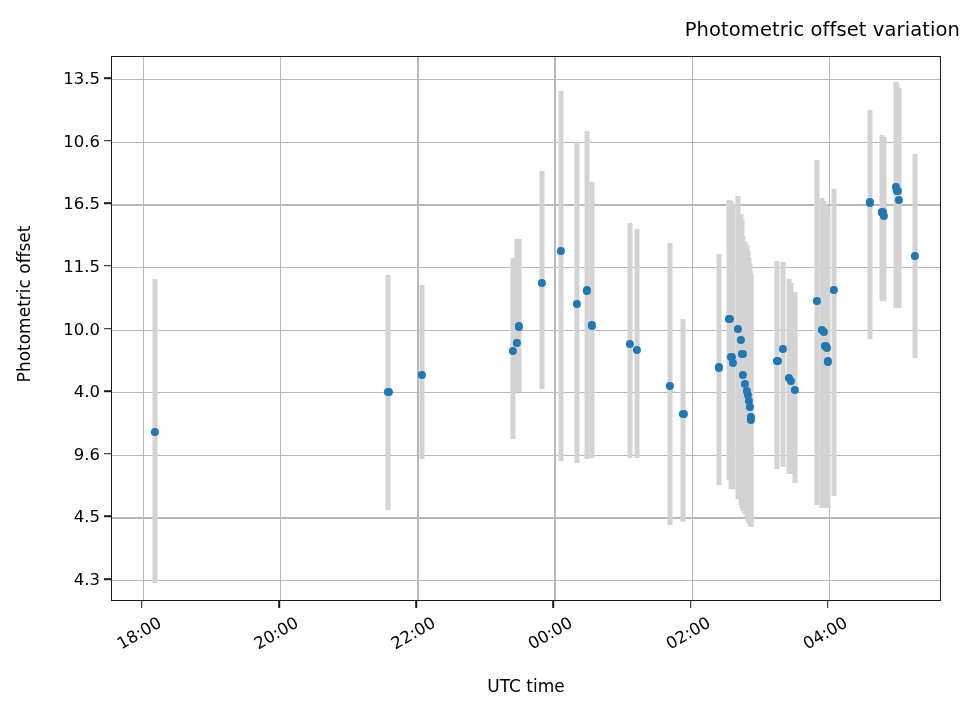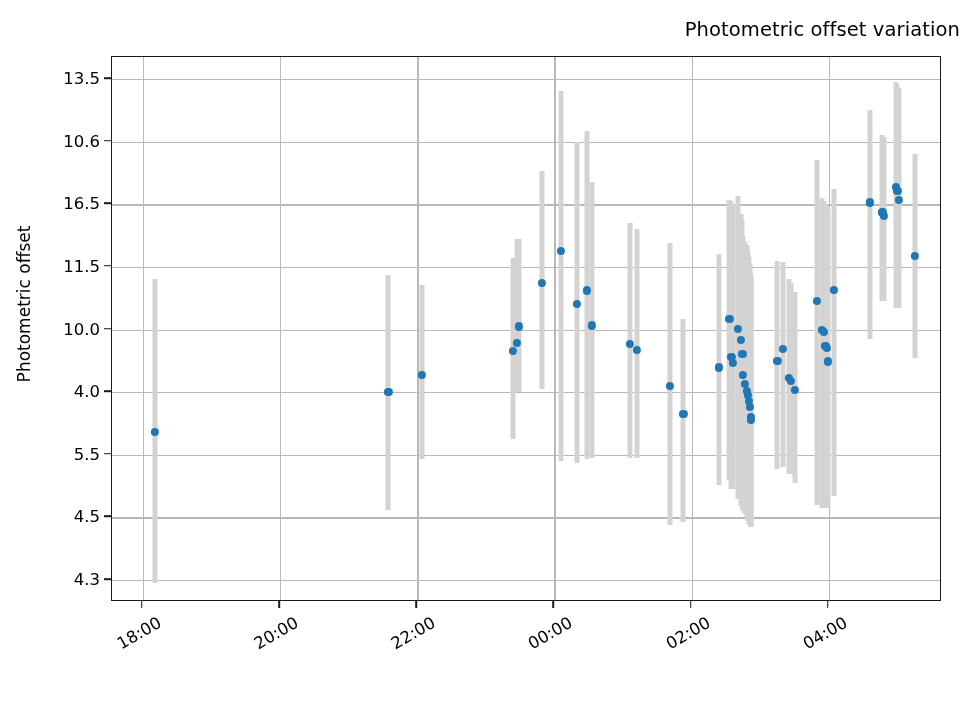--- a/index.html
+++ b/index.html
@@ -262,21 +262,21 @@
         <div class="marker" title="04:59  10.456" style="left: 784.041px; top: 129.672px; background: rgb(31, 119, 180);"></div>
         <div class="marker" title="05:00  10.443" style="left: 785.413px; top: 133.744px; background: rgb(31, 119, 180);"></div>
         <div class="marker" title="05:01  10.413" style="left: 786.785px; top: 143.141px; background: rgb(31, 119, 180);"></div>
         <div class="marker" title="05:15  10.234" style="left: 802.562px; top: 199.207px; background: rgb(31, 119, 180);"></div>
       </div>
   </div>
 
   <div id="ytick-labels">
       <div class="ytick-label" style="top: 579.075px;">4.3</div>
       <div class="ytick-label" style="top: 516.431px;">4.5</div>
-      <div class="ytick-label" style="top: 453.787px;">5.5</div>
+      <div class="ytick-label" style="top: 453.787px;">9.6</div>
       <div class="ytick-label" style="top: 391.144px;">4.0</div>
       <div class="ytick-label" style="top: 328.5px;">10.0</div>
       <div class="ytick-label" style="top: 265.856px;">11.5</div>
       <div class="ytick-label" style="top: 203.213px;">16.5</div>
       <div class="ytick-label" style="top: 140.569px;">10.6</div>
       <div class="ytick-label" style="top: 77.9253px;">13.5</div>
     </div>
   <div id="ytick-marks">
       <div class="ytick-mark" style="top: 579.075px;"></div>
       <div class="ytick-mark" style="top: 516.431px;"></div>
@@ -298,15 +298,16 @@
     </div>
   <div id="xtick-labels">
       <div class="xtick-label" style="left: 154.868px;">18:00</div>
       <div class="xtick-label" style="left: 292.058px;">20:00</div>
       <div class="xtick-label" style="left: 429.248px;">22:00</div>
       <div class="xtick-label" style="left: 566.438px;">00:00</div>
       <div class="xtick-label" style="left: 703.628px;">02:00</div>
       <div class="xtick-label" style="left: 840.818px;">04:00</div>
     </div>
 
+  <div id="xaxis-label">UTC time</div>
   <div id="yaxis-label">Photometric offset</div>
 
 </div>
 
 </body></html>

